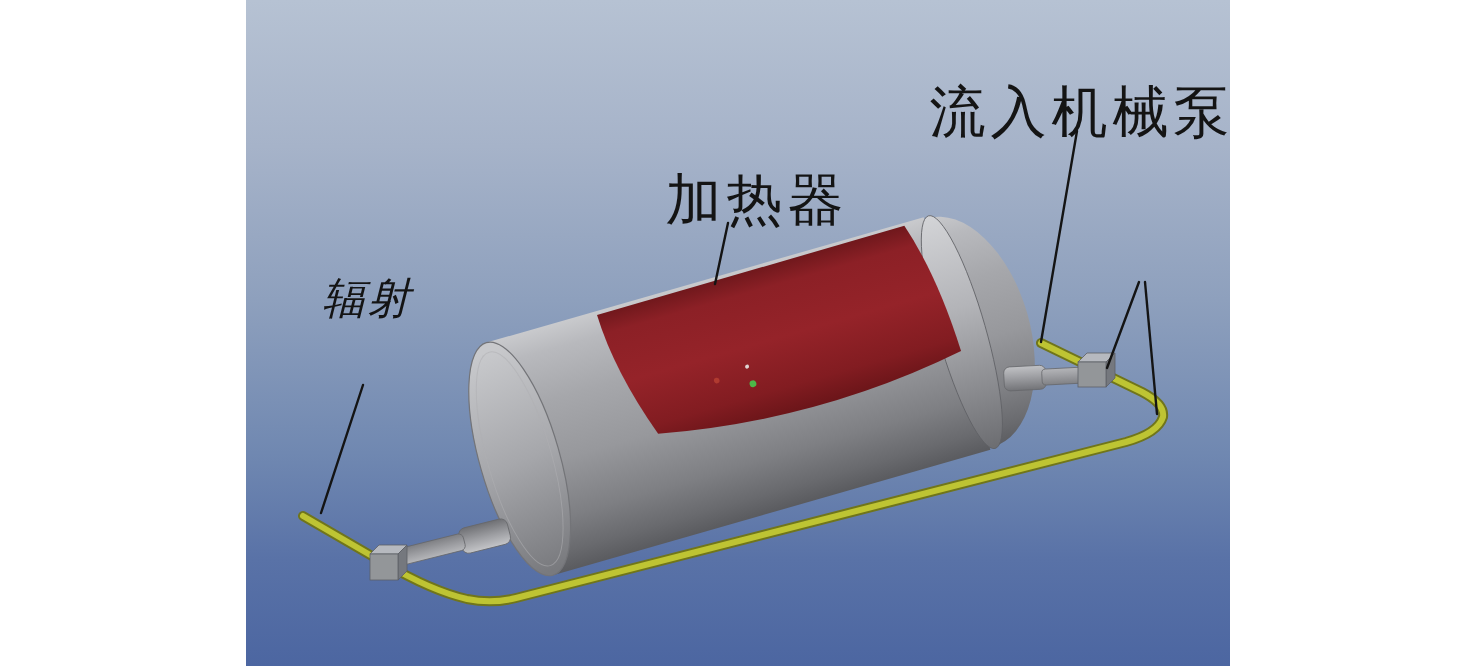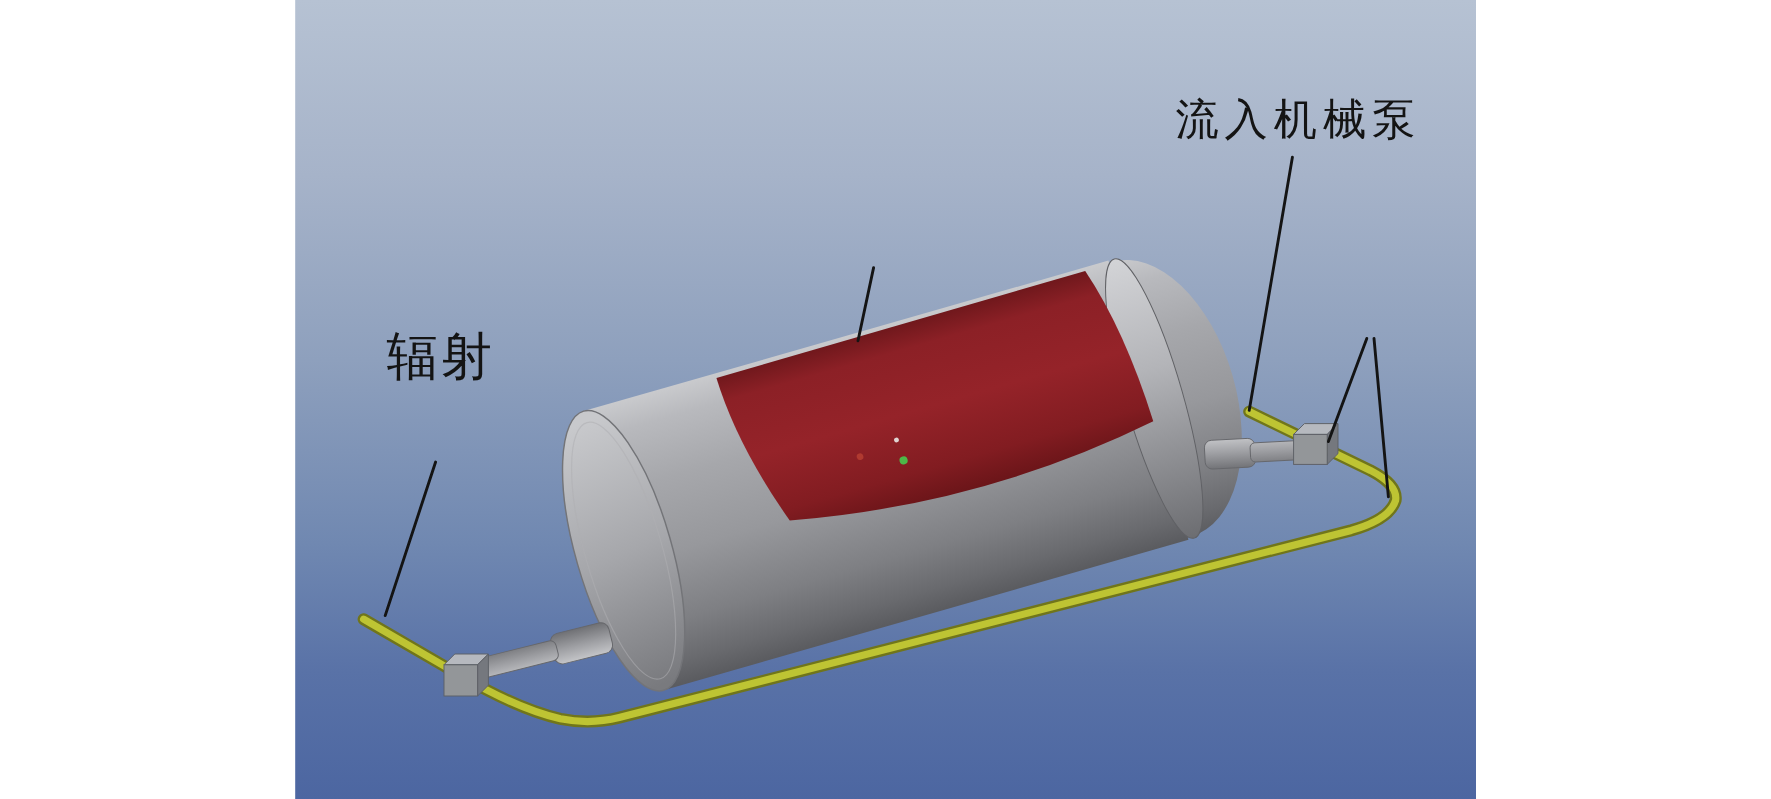--- a/index.html
+++ b/index.html
@@ -11,21 +11,21 @@
   .scene {
     position:absolute; left:246px; top:0; width:984px; height:666px;
     background:linear-gradient(180deg,
       #b6c2d3 0%, #a6b3c9 22%, #8ea0bd 45%,
       #7088b1 68%, #5972a7 84%, #4c66a1 100%);
     overflow:hidden;
   }
   .scene svg { position:absolute; left:0; top:0; }
   .fig-label {
     position:absolute; transform:translateX(-50%);
-    color:#141414; font-size:36px; letter-spacing:5px;
+    color:#141414; font-size:56px; letter-spacing:5px;
     white-space:nowrap; text-align:center; line-height:1.15;
     user-select:none;
   }
   .fig-label.two-line { font-size:43px; letter-spacing:2px; line-height:54px; }
   .fig-label .line { display:block; }
 </style>
 </head>
 <body>
 
 <div class="canvas">
@@ -105,22 +105,23 @@
 
       <g stroke="#141414" stroke-width="2.4" stroke-linecap="round">
         <line x1="482" y1="223" x2="469" y2="284"></line>
         <line x1="831" y1="131" x2="795" y2="342"></line>
         <line x1="893" y1="282" x2="861" y2="368"></line>
         <line x1="899" y1="282" x2="911" y2="414"></line>
         <line x1="117" y1="385" x2="75" y2="513"></line>
       </g>
     </svg>
 
+    <div class="fig-label" style="left:511px; top:168px;">加热器</div>
 
     <div class="fig-label" style="left:836px; top:80px;">流入机械泵</div>
 
 
-    <div class="fig-label two-line" style="left:121px; top:272px;">
+    <div class="fig-label two-line" style="left:121px; top:272px;font-style:italic;">
       <span class="line">辐射</span>
     </div>
 
   </div>
 </div>
 
 </body></html>

